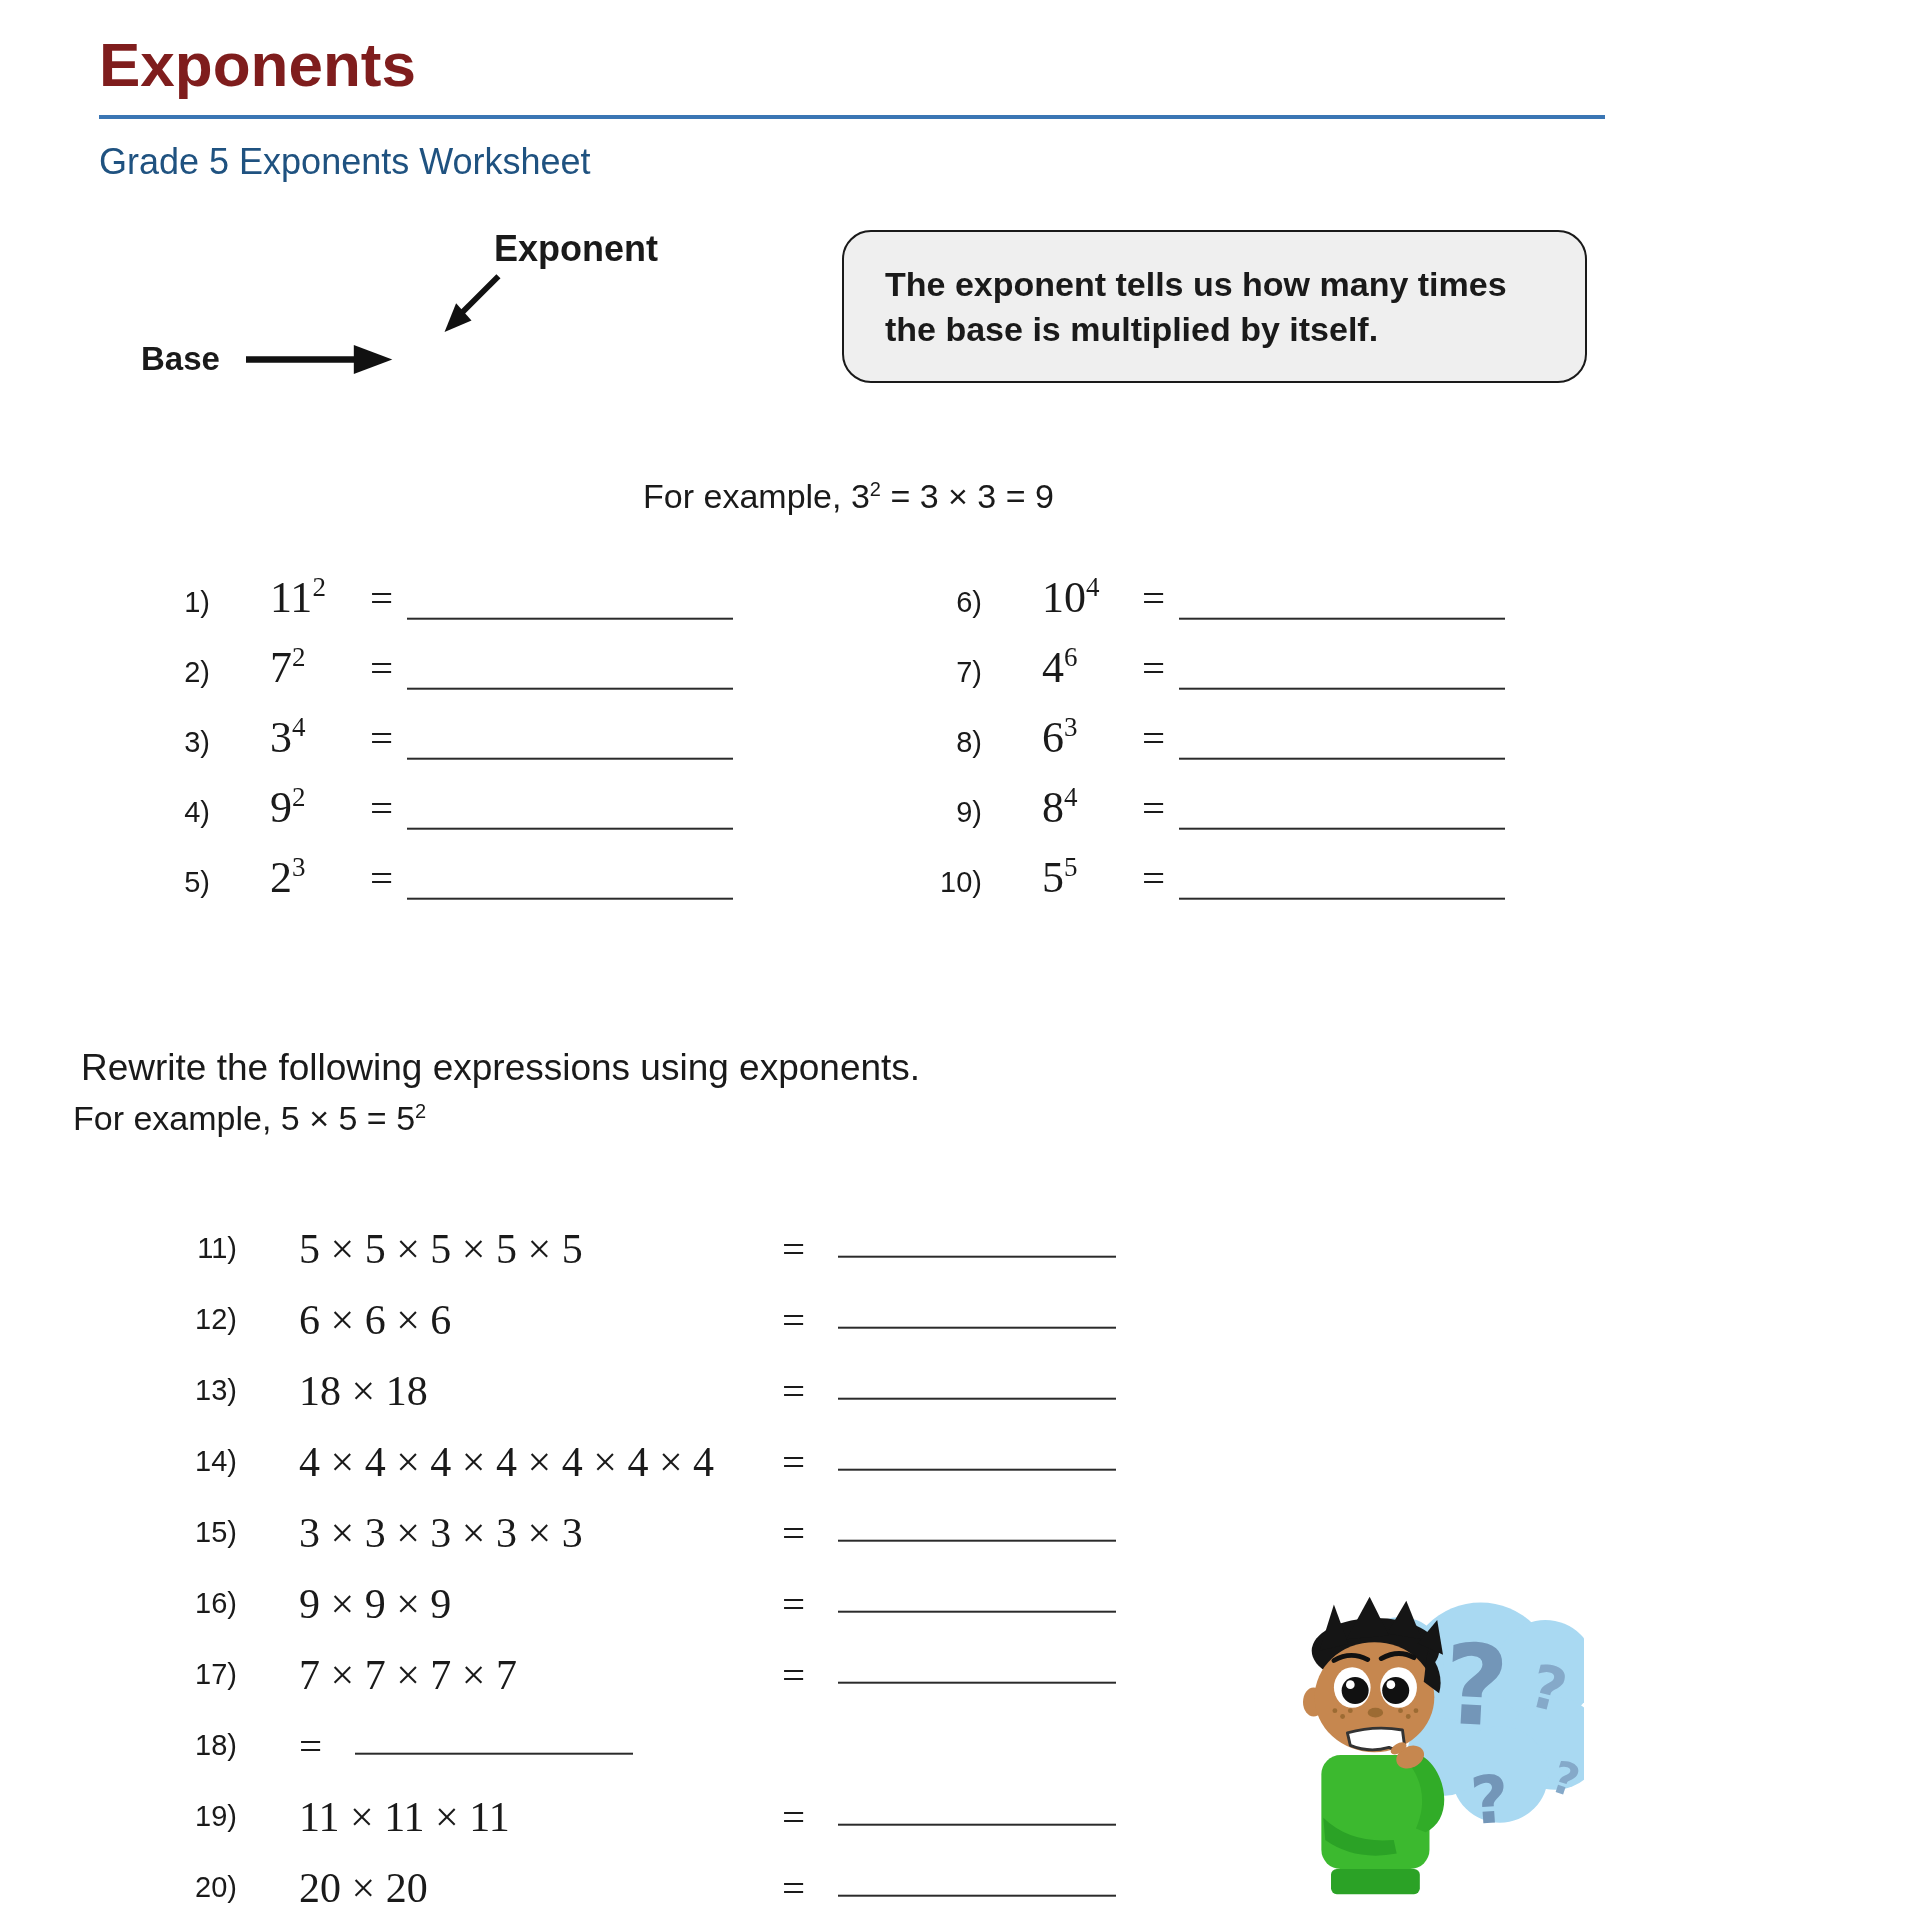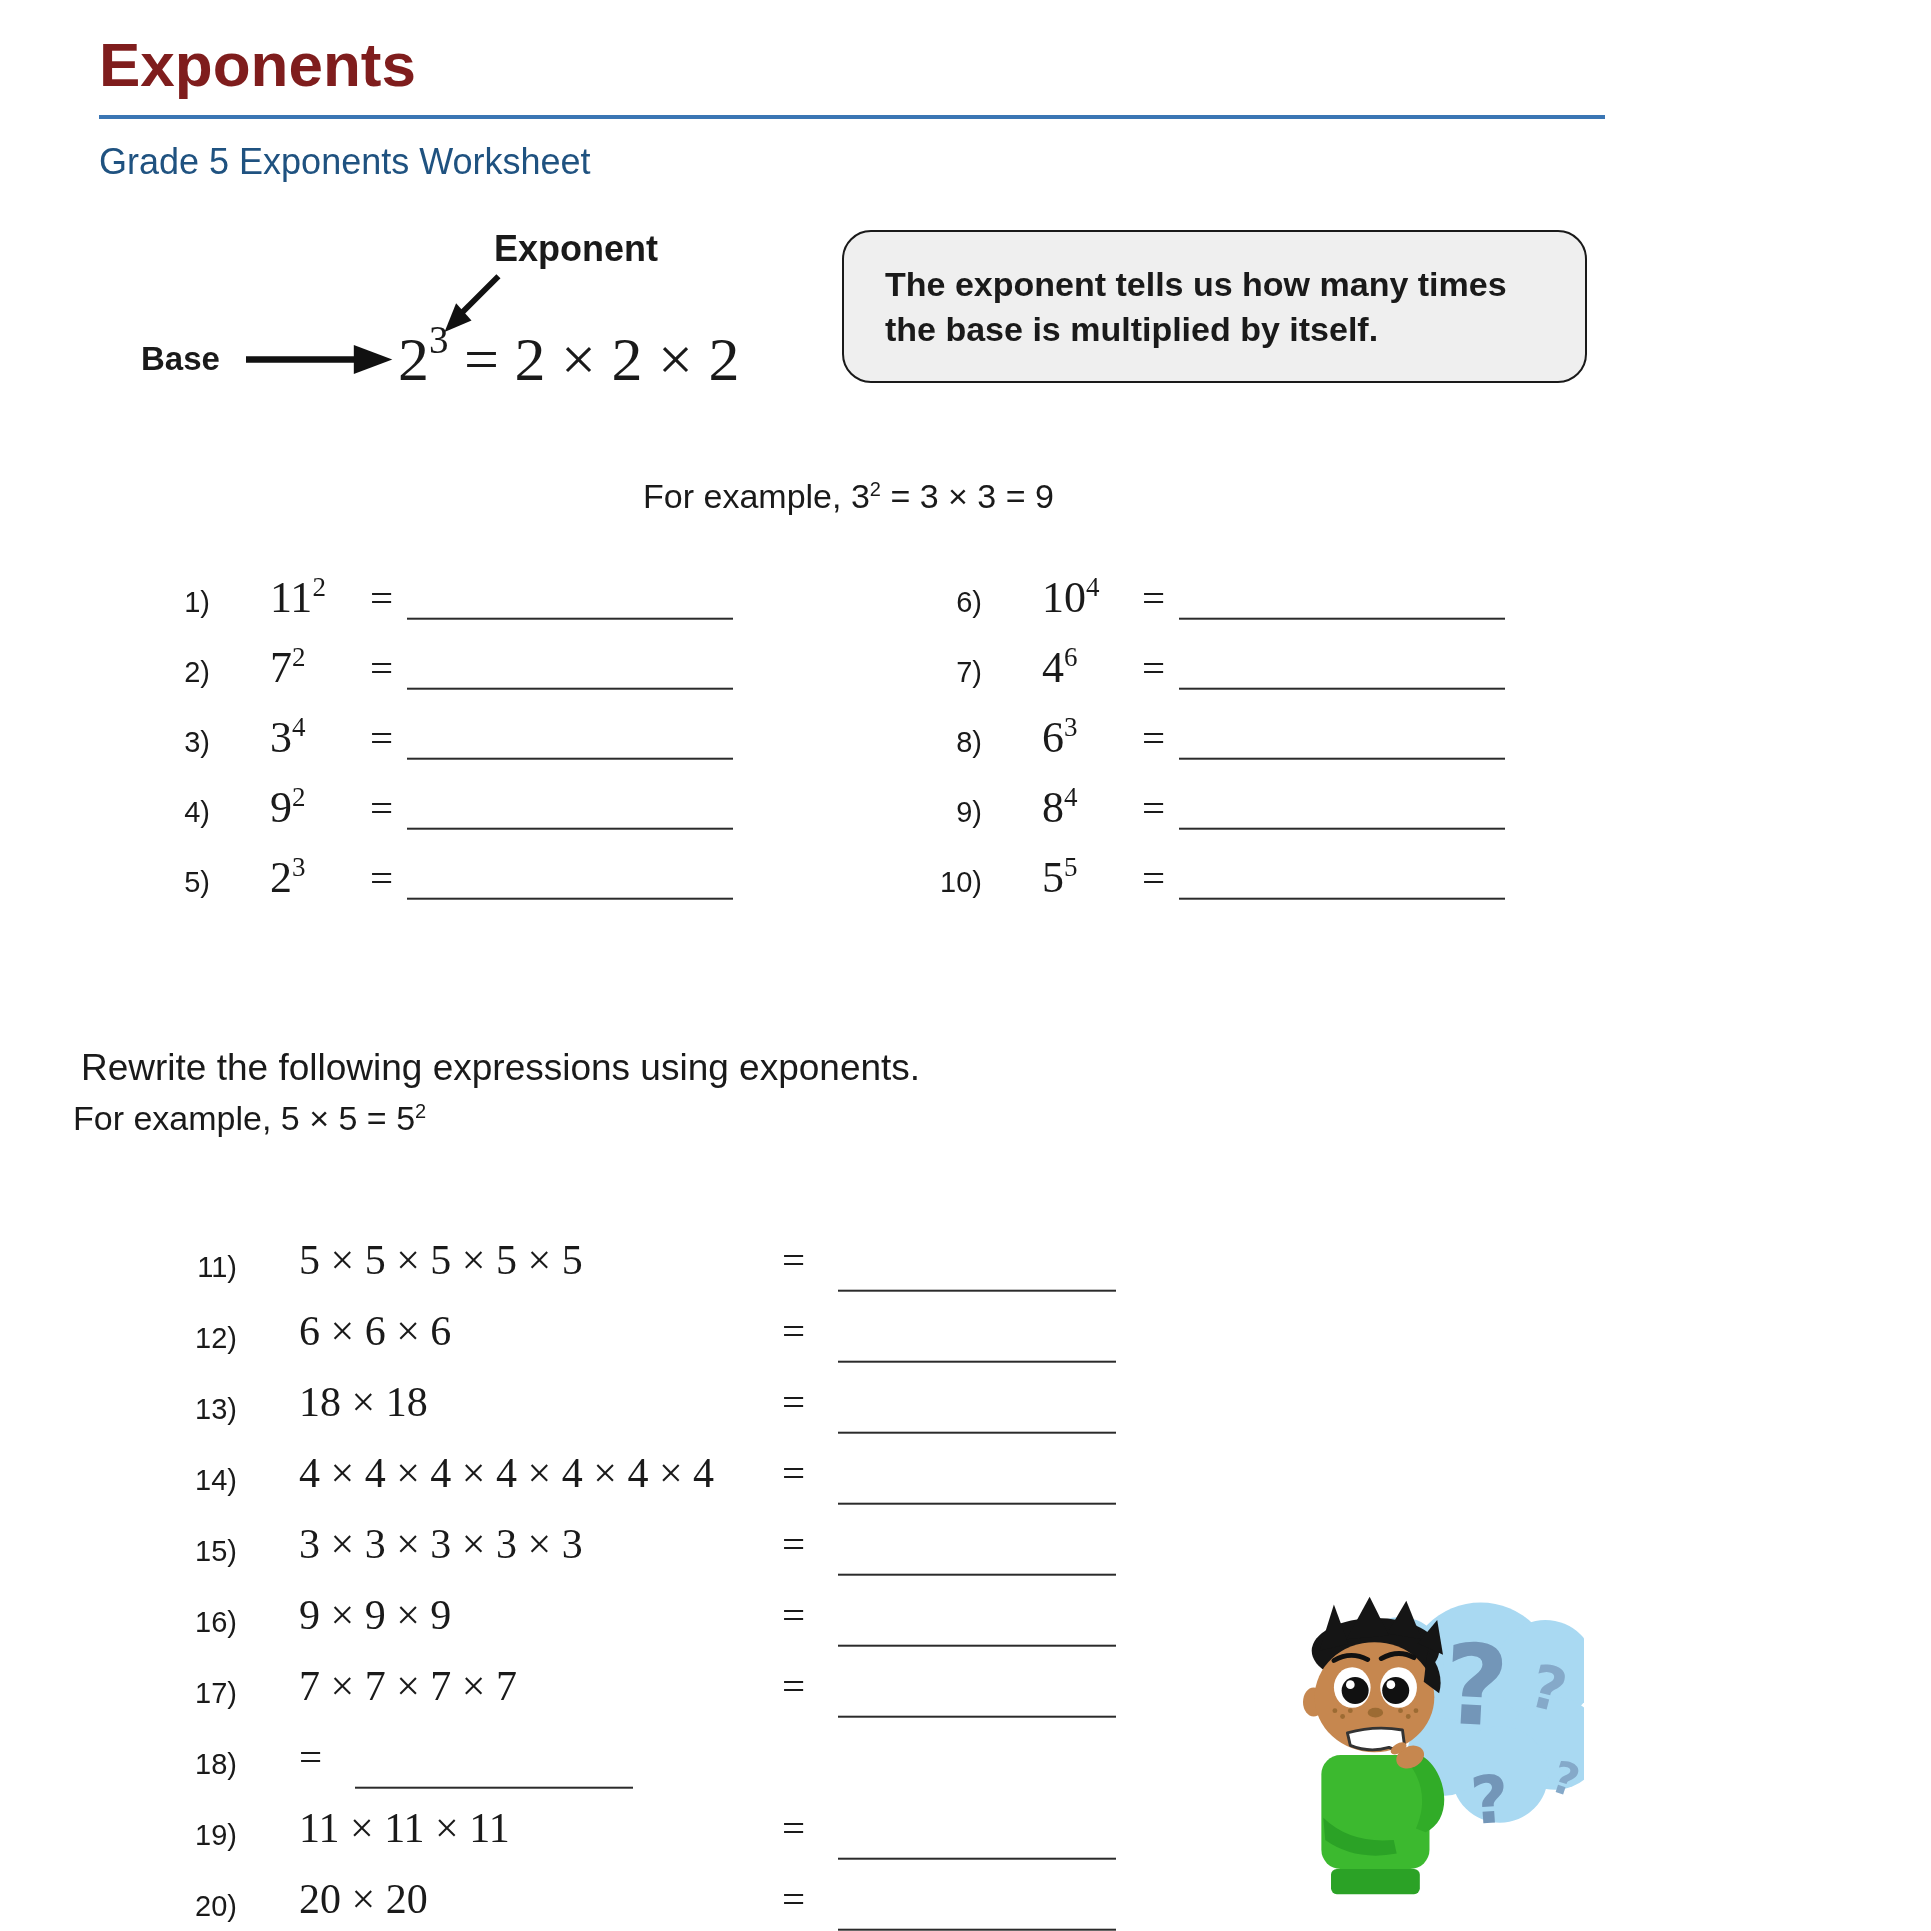--- a/index.html
+++ b/index.html
@@ -39,21 +39,21 @@
     grid-template-rows:repeat(5,70px);grid-template-columns:579px 579px;column-gap:193px;
   }
   .p-row{display:flex;align-items:baseline;height:70px;}
   .p-num{width:56px;text-align:right;font-size:29px;margin-right:60px;flex:none;}
   .p-expr{font-family:"Liberation Serif",serif;font-size:44px;width:100px;flex:none;white-space:nowrap;}
   .p-expr sup{font-size:27px;}
   .p-eq{font-family:"Liberation Serif",serif;font-size:41px;margin-right:13.5px;flex:none;}
   .p-blank{flex:1;border-bottom:2.9px solid #2b2b2b;transform:translateY(7.7px);}
   
   .s2-rows{position:absolute;left:183px;top:1213px;display:flex;flex-direction:column;}
-  .q-row{display:flex;align-items:flex-end;height:71px;}
+  .q-row{display:flex;align-items:center;height:71px;}
   .q-num{width:54px;text-align:right;font-size:29px;margin-right:62px;flex:none;}
   .q-expr{font-family:"Liberation Serif",serif;font-size:42px;width:483px;flex:none;white-space:nowrap;}
   .q-eq{font-family:"Liberation Serif",serif;font-size:41px;flex:none;}
   .q-blank{width:278px;margin-left:33px;border-bottom:2.9px solid #2b2b2b;transform:translateY(7.7px);flex:none;}
   
   .cartoon{position:absolute;left:1302px;top:1591px;width:282px;height:307px;}
 </style>
 </head>
 <body>
 
@@ -66,21 +66,20 @@
   <span class="exp-label">Exponent</span>
   <svg class="diag-arrow" width="77" height="70" viewBox="0 0 80 72">
     <line x1="68" y1="4" x2="30" y2="42" stroke="#111" stroke-width="6"></line>
     <polygon points="12,62 40,50 24,32" fill="#111"></polygon>
   </svg>
   <span class="base-label">Base</span>
   <svg class="base-arrow" width="154" height="39" viewBox="0 0 160 40">
     <line x1="0" y1="20" x2="118" y2="20" stroke="#111" stroke-width="7"></line>
     <polygon points="152,20 112,5 112,35" fill="#111"></polygon>
   </svg>
-  <div class="equation"><span class="eq-base">2</span><sup class="eq-sup">3</sup><span class="eq-rest"> = 2 × 2 × 2</span></div>
   <div class="callout">
     <span>The exponent tells us how many times the base is multiplied by itself.</span>
   </div>
 
   <div class="example1"><span>For example, </span><span>3</span><sup>2</sup><span> = 3 × 3 = 9</span></div>
   <div class="s1-grid" id="s1-grid">
       <div class="p-row">
         <span class="p-num">1)</span>
         <span class="p-expr">11<sup>2</sup></span>
         <span class="p-eq">=</span>

